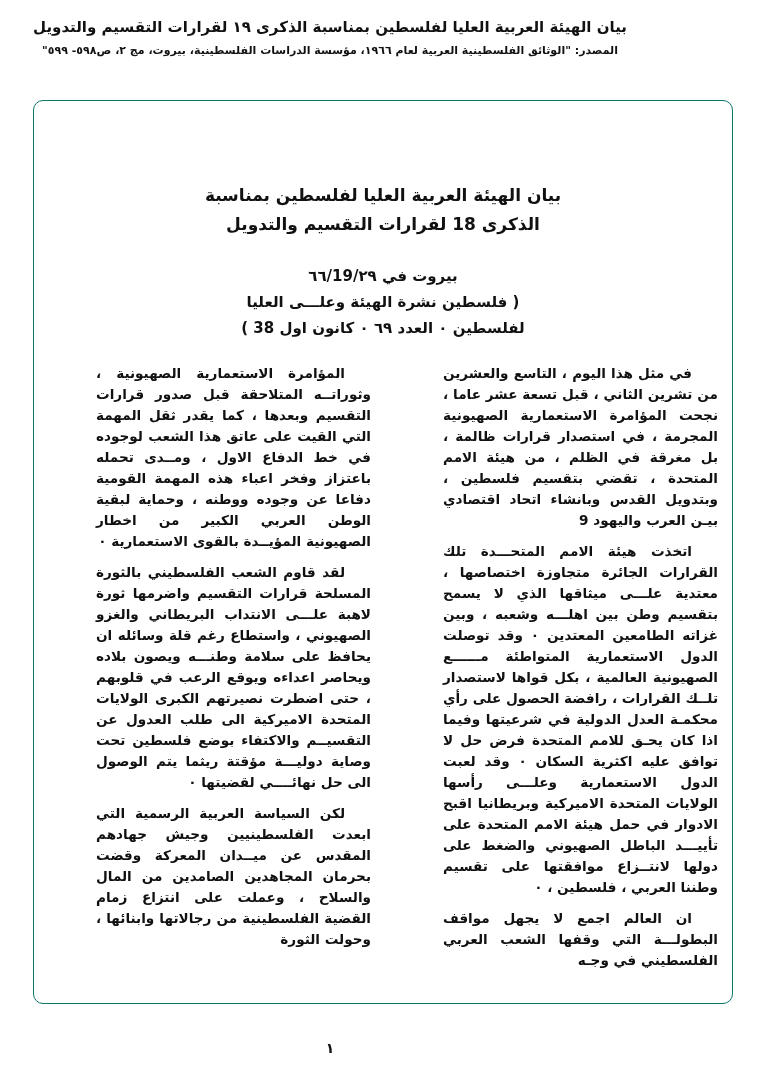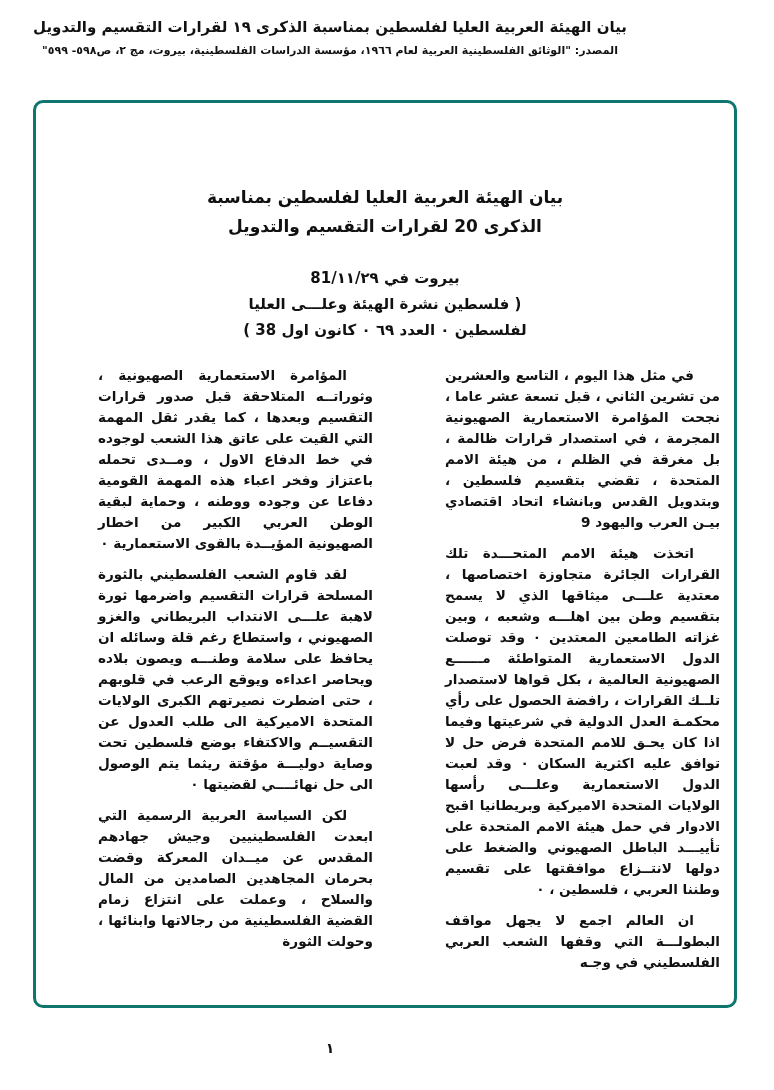--- a/index.html
+++ b/index.html
@@ -37,21 +37,21 @@
     font-size: 11px;
     font-weight: bold;
   }
   
   .doc-frame {
     position: absolute;
     left: 33px;
     top: 100px;
     width: 698px;
     height: 902px;
-    border: 3px solid #0f766e;
+    border: 1px solid #0f766e;
     border-radius: 10px;
     background: #ffffff;
     box-sizing: content-box;
   }
   
   .doc-title {
     margin-top: 80px;
     text-align: center;
     direction: rtl;
     font-size: 17px;
@@ -104,25 +104,25 @@
 
   <div class="top-header">
     <div class="line1">بيان الهيئة العربية العليا لفلسطين بمناسبة الذكرى ١٩ لقرارات التقسيم والتدويل</div>
     <div class="line2">المصدر: "الوثائق الفلسطينية العربية لعام ١٩٦٦، مؤسسة الدراسات الفلسطينية، بيروت، مج ٢، ص٥٩٨- ٥٩٩"</div>
   </div>
 
   <div class="doc-frame">
 
     <div class="doc-title">
       <div>بيان الهيئة العربية العليا لفلسطين بمناسبة</div>
-      <div>الذكرى 20 لقرارات التقسيم والتدويل</div>
+      <div>الذكرى 18 لقرارات التقسيم والتدويل</div>
     </div>
 
     <div class="doc-dateblock">
-      <div>بيروت في 81/١١/٢٩</div>
+      <div>بيروت في ٦٦/19/٢٩</div>
       <div>( فلسطين نشرة الهيئة وعلـــى العليا</div>
       <div>لفلسطين ٠ العدد ٦٩ ٠ كانون اول 38 )</div>
     </div>
 
     <div class="doc-columns">
       <div class="doc-column">
         <p>في مثل هذا اليوم ، التاسع والعشرين من تشرين الثاني ، قبل تسعة عشر عاما ، نجحت المؤامرة الاستعمارية الصهيونية المجرمة ، في استصدار قرارات ظالمة ، بل مغرقة في الظلم ، من هيئة الامم المتحدة ، تقضي بتقسيم فلسطين ، وبتدويل القدس وبانشاء اتحاد اقتصادي بيـن العرب واليهود 9</p>
         <p>اتخذت هيئة الامم المتحـــدة تلك القرارات الجائرة متجاوزة اختصاصها ، معتدية علـــى ميثاقها الذي لا يسمح بتقسيم وطن بين اهلـــه وشعبه ، وبين غزاته الطامعين المعتدين ٠ وقد توصلت الدول الاستعمارية المتواطئة مــــــع الصهيونية العالمية ، بكل قواها لاستصدار تلــك القرارات ، رافضة الحصول على رأي محكمـة العدل الدولية في شرعيتها وفيما اذا كان يحـق للامم المتحدة فرض حل لا توافق عليه اكثرية السكان ٠ وقد لعبت الدول الاستعمارية وعلـــى رأسها الولايات المتحدة الاميركية وبريطانيا اقبح الادوار في حمل هيئة الامم المتحدة على تأييـــد الباطل الصهيوني والضغط على دولها لانتــزاع موافقتها على تقسيم وطننا العربي ، فلسطين ، ٠</p>
         <p>ان العالم اجمع لا يجهل مواقف البطولـــة التي وقفها الشعب العربي الفلسطيني في وجـه</p>
       </div>

